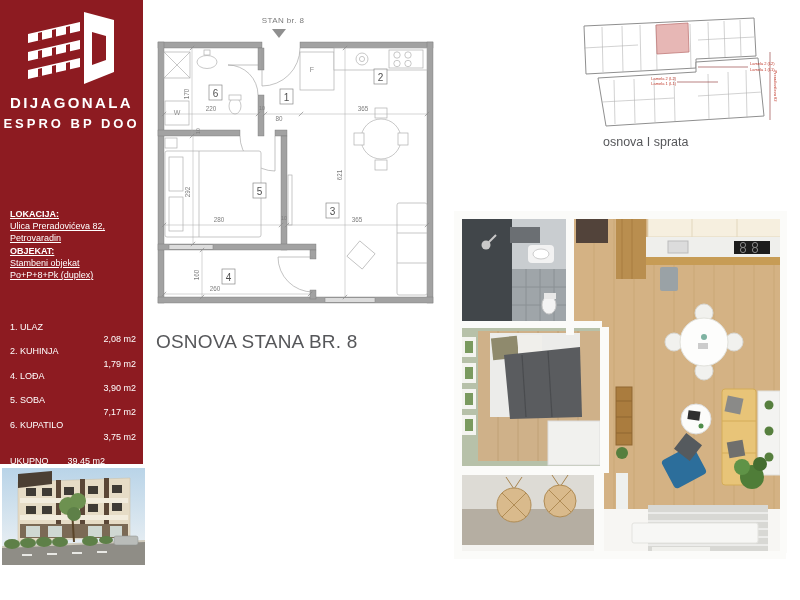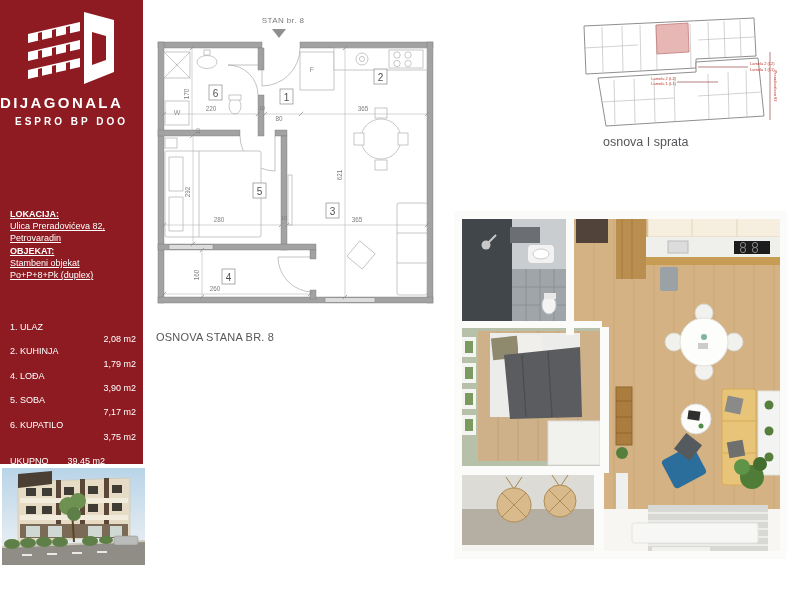--- a/index.html
+++ b/index.html
@@ -1,34 +1,34 @@
 <!DOCTYPE html>
 <html><head>
 <meta charset="utf-8">
 <style>
   html,body{margin:0;padding:0;background:#fff;}
   .page{position:relative;width:800px;height:600px;background:#ffffff;overflow:hidden;
         font-family:"Liberation Sans",sans-serif;}
   
   .sidebar{position:absolute;left:0;top:0;width:143px;height:464px;background:#8d1b21;color:#fff;}
   .logo-icon{position:absolute;left:22px;top:8px;}
-  .brand{position:absolute;top:94px;left:0;width:100%;
+  .brand{position:absolute;top:94px;left:0;width:100%;text-align:center;
          font-size:15px;font-weight:bold;letter-spacing:2.4px;}
   .brand-sub{position:absolute;top:116px;left:0;width:100%;text-align:center;
-         font-size:10px;font-weight:bold;letter-spacing:3px;}
+         font-size:13px;font-weight:bold;letter-spacing:3px;}
   .info{position:absolute;top:208px;left:10px;right:6px;font-size:9px;line-height:12.2px;text-decoration:underline;}
   .info .b{font-weight:bold;}
   .unit-block{margin-top:12px;}
   .rooms{position:absolute;top:321px;left:10px;right:7px;font-size:9px;line-height:12.2px;}
   .room-row{display:flex;flex-direction:column;}
   .room-row .rl{flex:1 1 auto;padding-right:4px;}
   .room-row .rv{margin-left:auto;white-space:nowrap;align-self:flex-end;}
   .total-row{display:flex;margin-top:12px;gap:19px;}
   
-  .plan-caption{position:absolute;left:156px;top:331px;font-size:11px;color:#56575a;letter-spacing:.2px;}
+  .plan-caption{position:absolute;left:156px;top:331px;font-size:19px;color:#56575a;letter-spacing:.2px;}
   .site-caption{position:absolute;left:603px;top:135px;font-size:12.5px;color:#56575a;}
   
   .floorplan{position:absolute;left:155px;top:5px;}
   .siteplan{position:absolute;left:578px;top:12px;}
   .render3d{position:absolute;left:452px;top:205px;}
   .photo{position:absolute;left:2px;top:468px;}
   
   text{font-family:"Liberation Sans",sans-serif;}
   .dim{font-size:6.3px;fill:#7d7d7d;}
   .dim-sm{font-size:5.2px;fill:#7d7d7d;}

